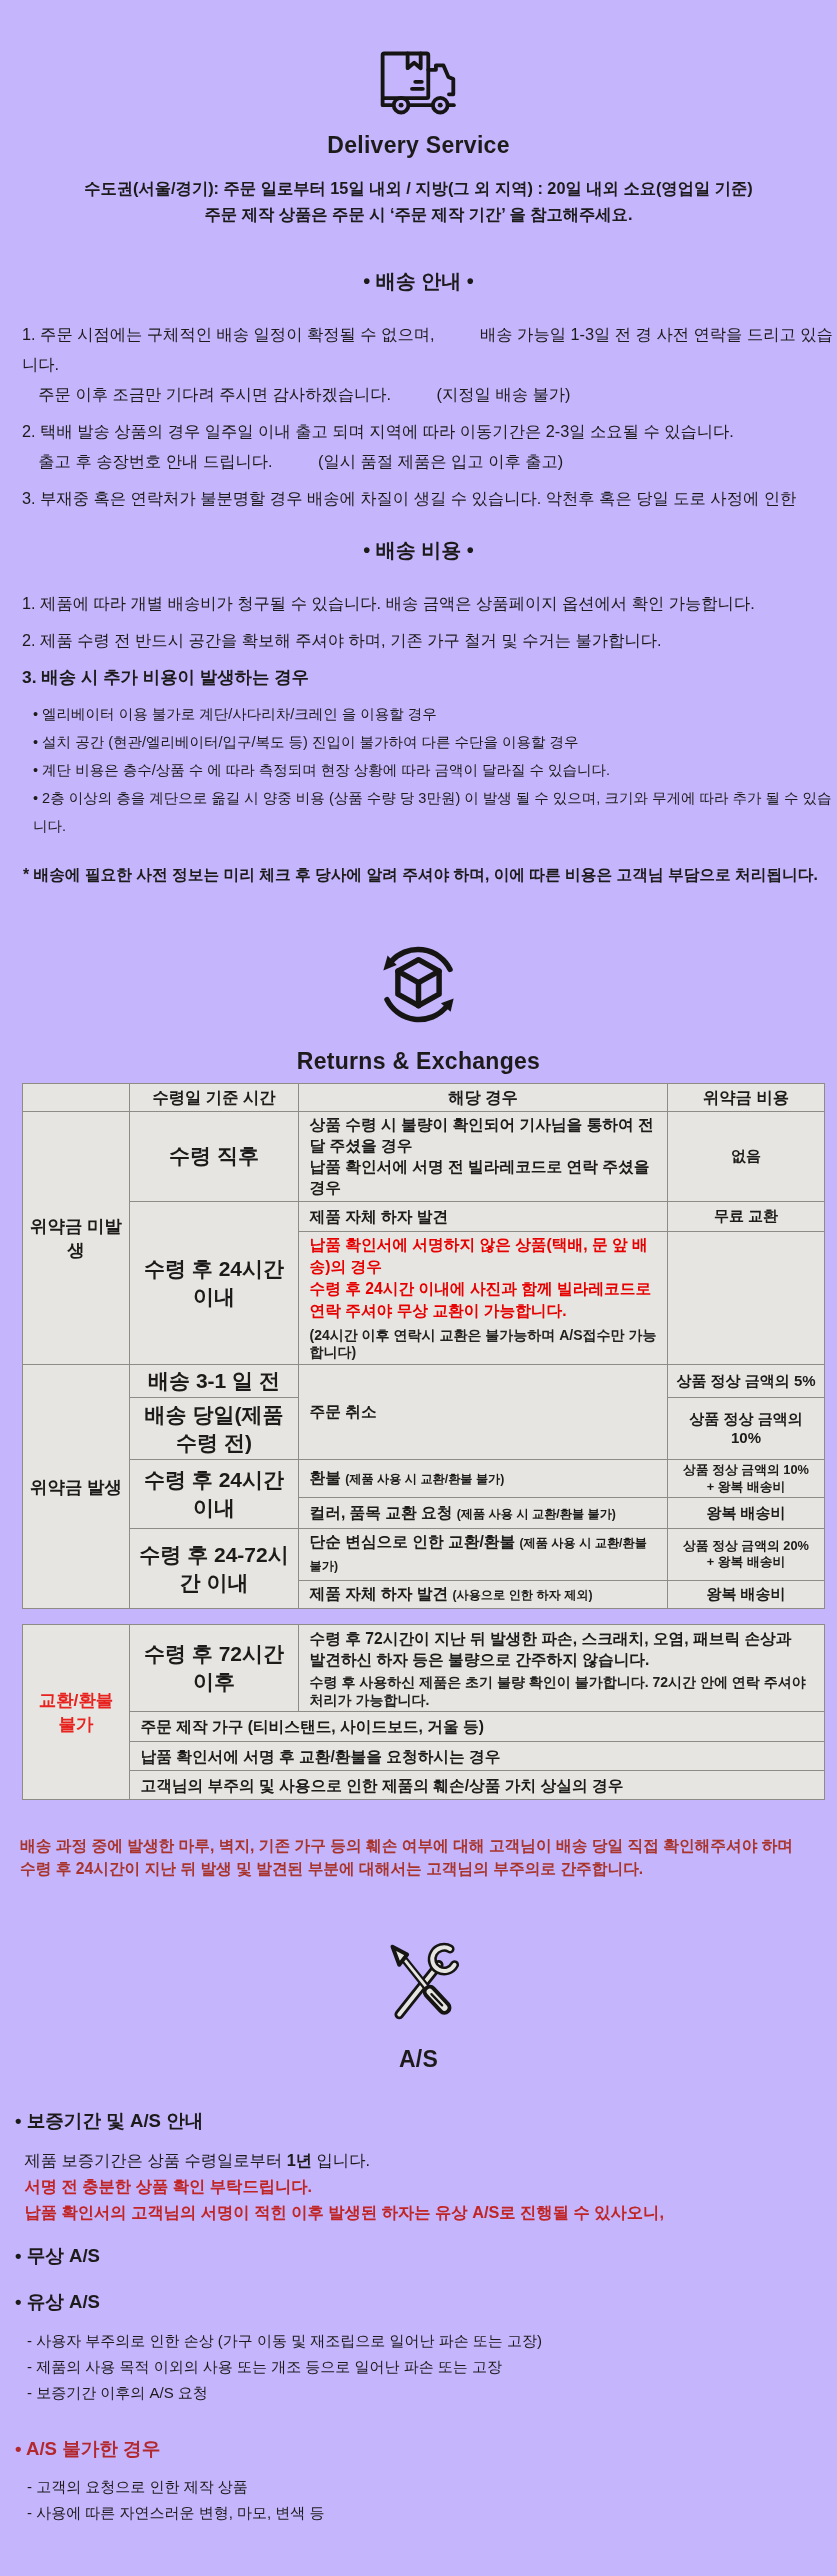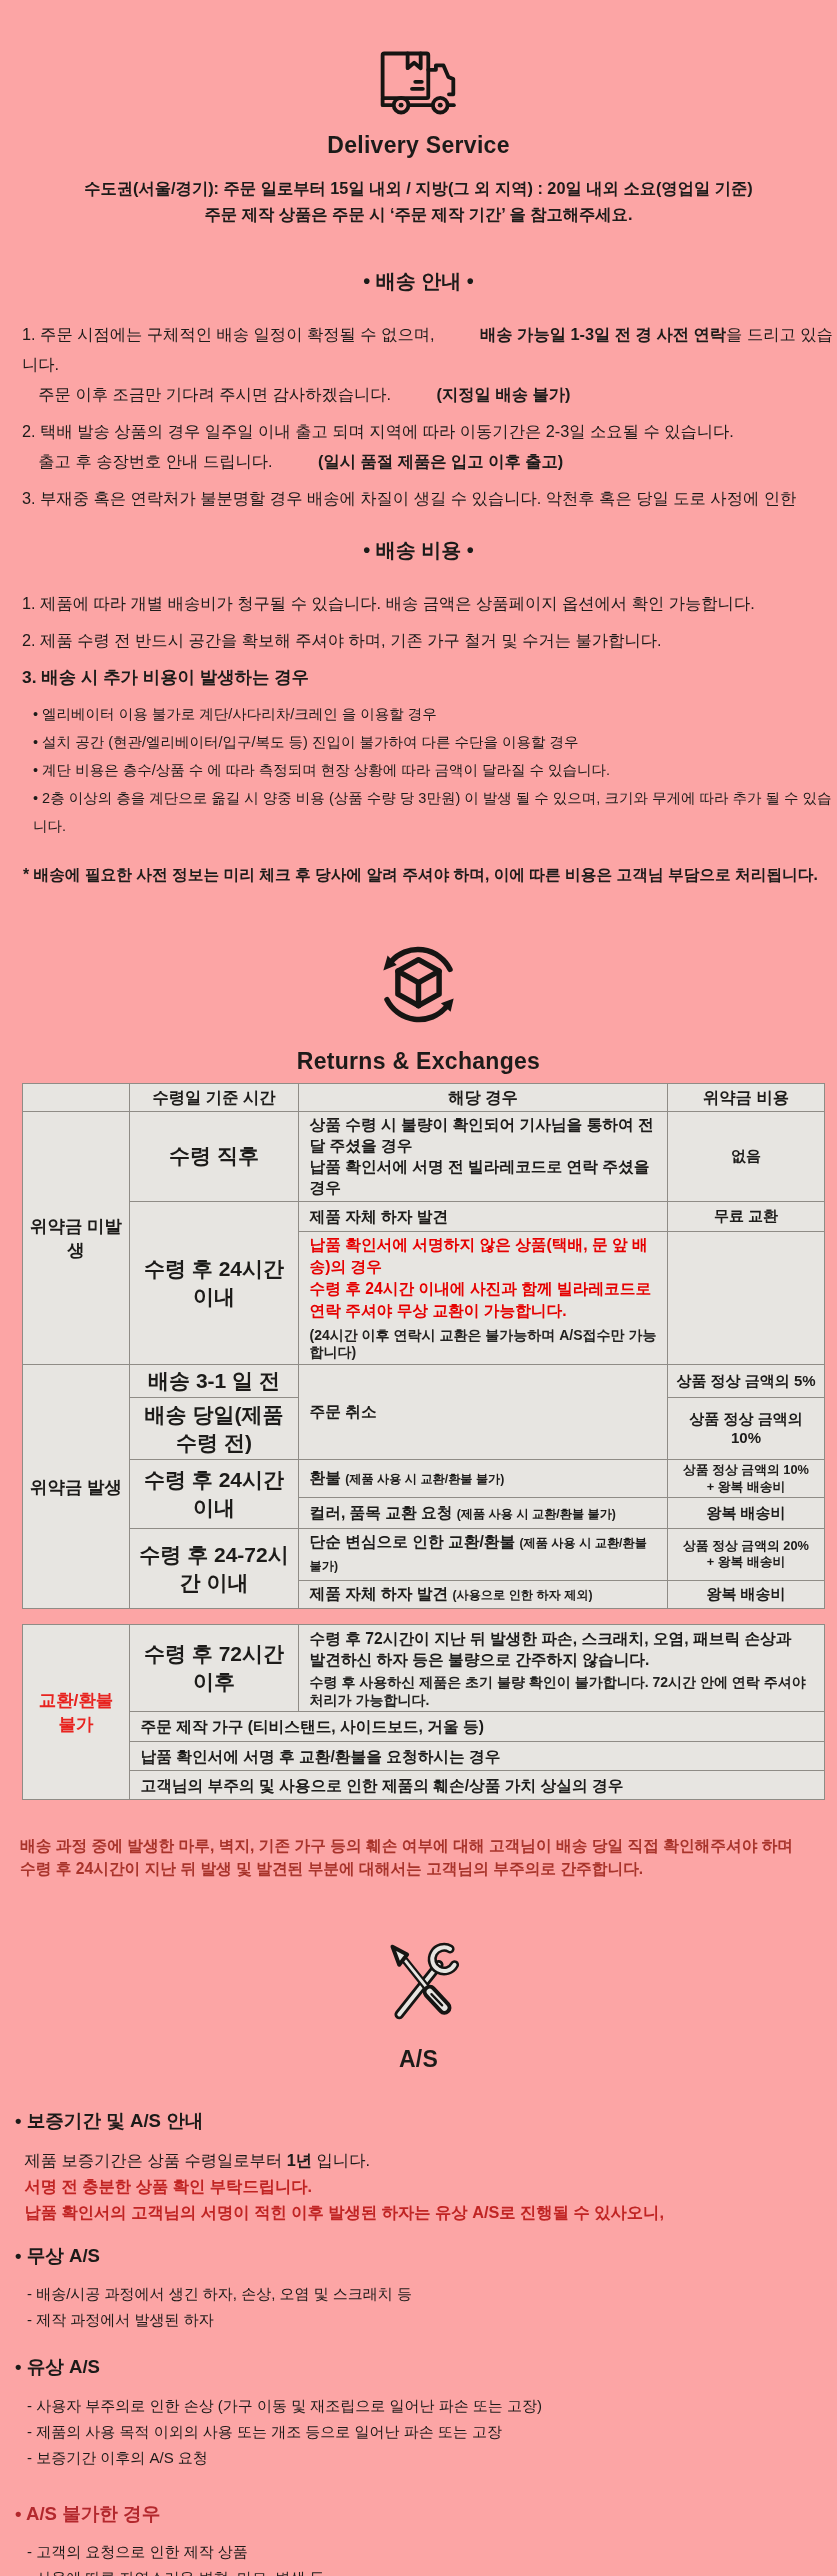--- a/index.html
+++ b/index.html
@@ -1,30 +1,30 @@
 <!DOCTYPE html>
 <html style="font-size:9.3px"><head>
 <meta charset="utf-8">
 <style>
   html,body{margin:0;padding:0;background:#e7e5e1;}
   .page{
     position:relative;width:837px;height:2576px;overflow:hidden;
-    background:#fca5a5;color:#1c1b19;box-sizing:border-box;padding-top:49px;
+    background:#c4b5fd;color:#1c1b19;box-sizing:border-box;padding-top:49px;
     font-family:"Liberation Sans","DejaVu Sans",sans-serif;
   }
   .icon-wrap{text-align:center;line-height:0;}
   .title-en{font-size:23px;font-weight:700;text-align:center;letter-spacing:0.3px;margin:10.5px 0 0 0;line-height:28px;}
   .subtitle{margin-top:16.3px;font-size:16.3px;font-weight:600;line-height:26px;text-align:center;}
   .sec-head{font-size:20px;font-weight:700;text-align:center;line-height:25.6px;}
   .sh-notice{margin-top:42px;}
   .sh-cost{margin-top:25.6px;}
   p{margin:0;}
   .num-item{margin-left:22px;font-size:16.3px;font-weight:500;line-height:30px;}
   .num-item .indent{padding-left:16.3px;}
-  .num-item b, .bold{font-weight:700;padding-left:41px;}
+  .num-item b, .bold{font-weight:400;padding-left:41px;}
   .mt1{margin-top:24.4px;}
   .mt2{margin-top:7px;}
   .cost-item{margin-left:22px;font-size:16.3px;font-weight:500;line-height:30px;}
   .cost-item.head3{font-weight:700;font-size:17.4px;}
   .bullet-list{margin:8.1px 0 0 33px;font-size:14.5px;font-weight:500;line-height:28px;}
   .star-note{margin:21px 0 0 23px;font-size:15.7px;font-weight:600;line-height:28px;}
   .returns-icon-wrap{margin-top:44px;}
   .as-icon-wrap{margin-top:55px;}
   table{border-collapse:collapse;table-layout:fixed;margin-left:22px;width:802px;
         border:1.7px solid #34322f;background:#e7e5e1;}
@@ -247,24 +247,20 @@
   <h1 class="title-en">A/S</h1>
 
   <h2 class="as-block-head warranty-head">• 보증기간 및 A/S 안내</h2>
   <div class="warranty-body">
     <p><span>제품 보증기간은 상품 수령일로부터 </span><b>1년</b><span> 입니다.</span></p>
     <p class="warranty-red">서명 전 충분한 상품 확인 부탁드립니다.</p>
     <p class="warranty-red">납품 확인서의 고객님의 서명이 적힌 이후 발생된 하자는 유상 A/S로 진행될 수 있사오니,</p>
   </div>
 
   <h2 class="as-block-head free-head">• 무상 A/S</h2>
-  <div class="dash-list">
-    <p>- 배송/시공 과정에서 생긴 하자, 손상, 오염 및 스크래치 등</p>
-    <p>- 제작 과정에서 발생된 하자</p>
-  </div>
 
   <h2 class="as-block-head paid-head">• 유상 A/S</h2>
   <div class="dash-list">
     <p>- 사용자 부주의로 인한 손상 (가구 이동 및 재조립으로 일어난 파손 또는 고장)</p>
     <p>- 제품의 사용 목적 이외의 사용 또는 개조 등으로 일어난 파손 또는 고장</p>
     <p>- 보증기간 이후의 A/S 요청</p>
   </div>
 
   <h2 class="as-block-head denied-head">• A/S 불가한 경우</h2>
   <div class="dash-list">

